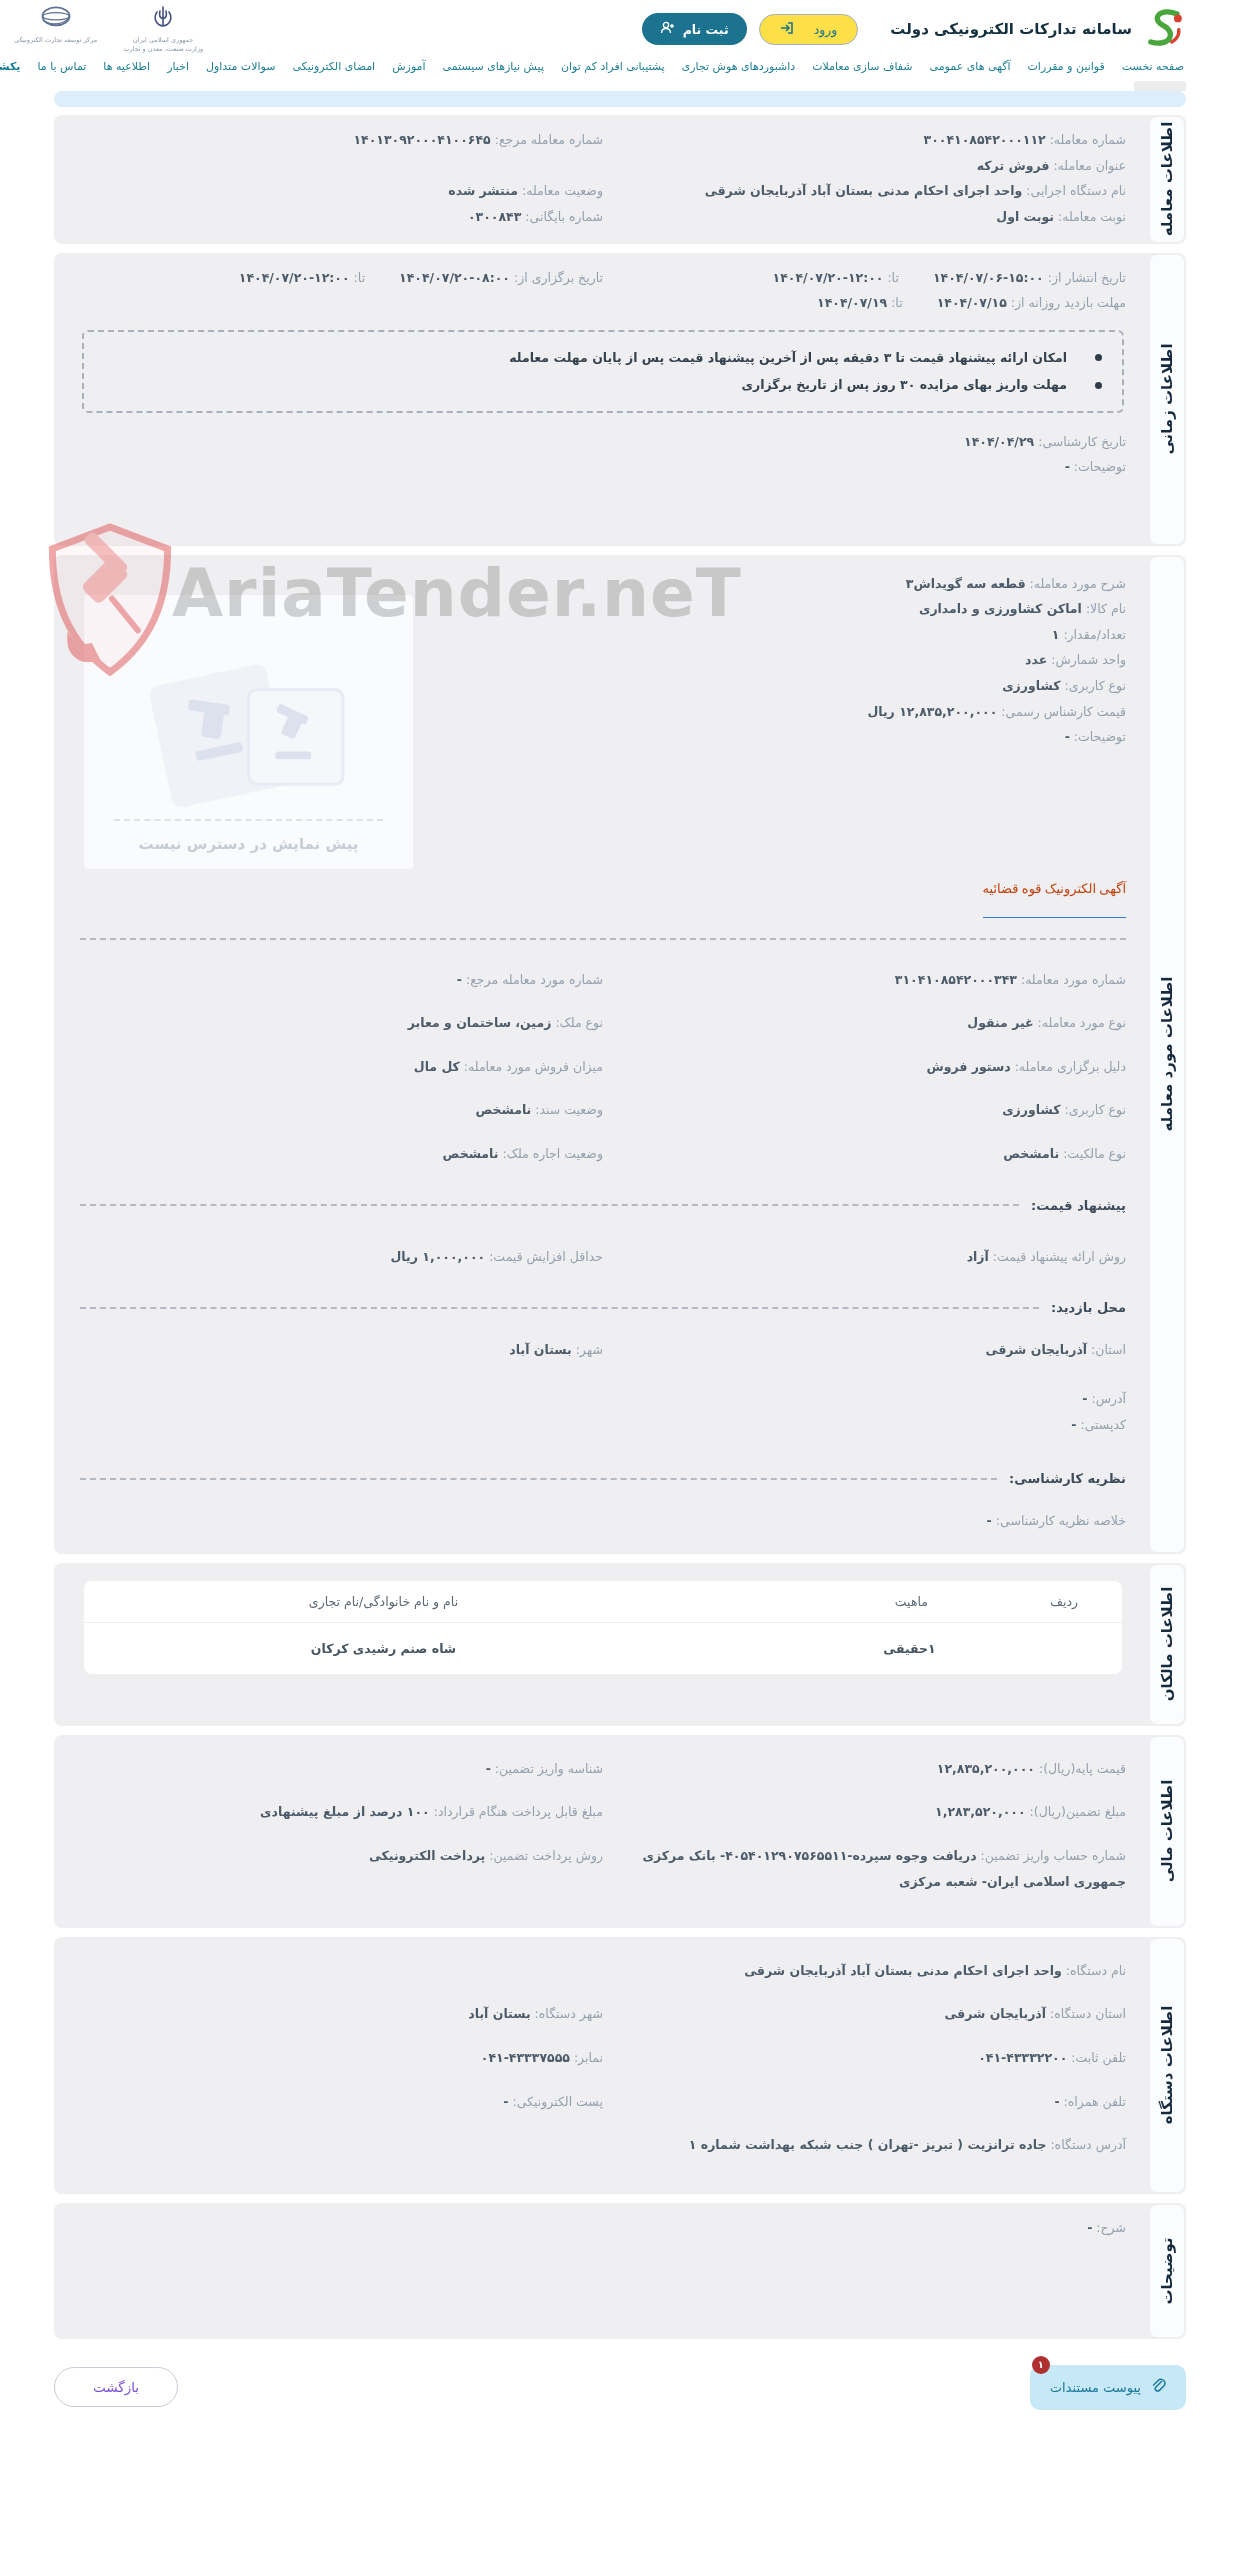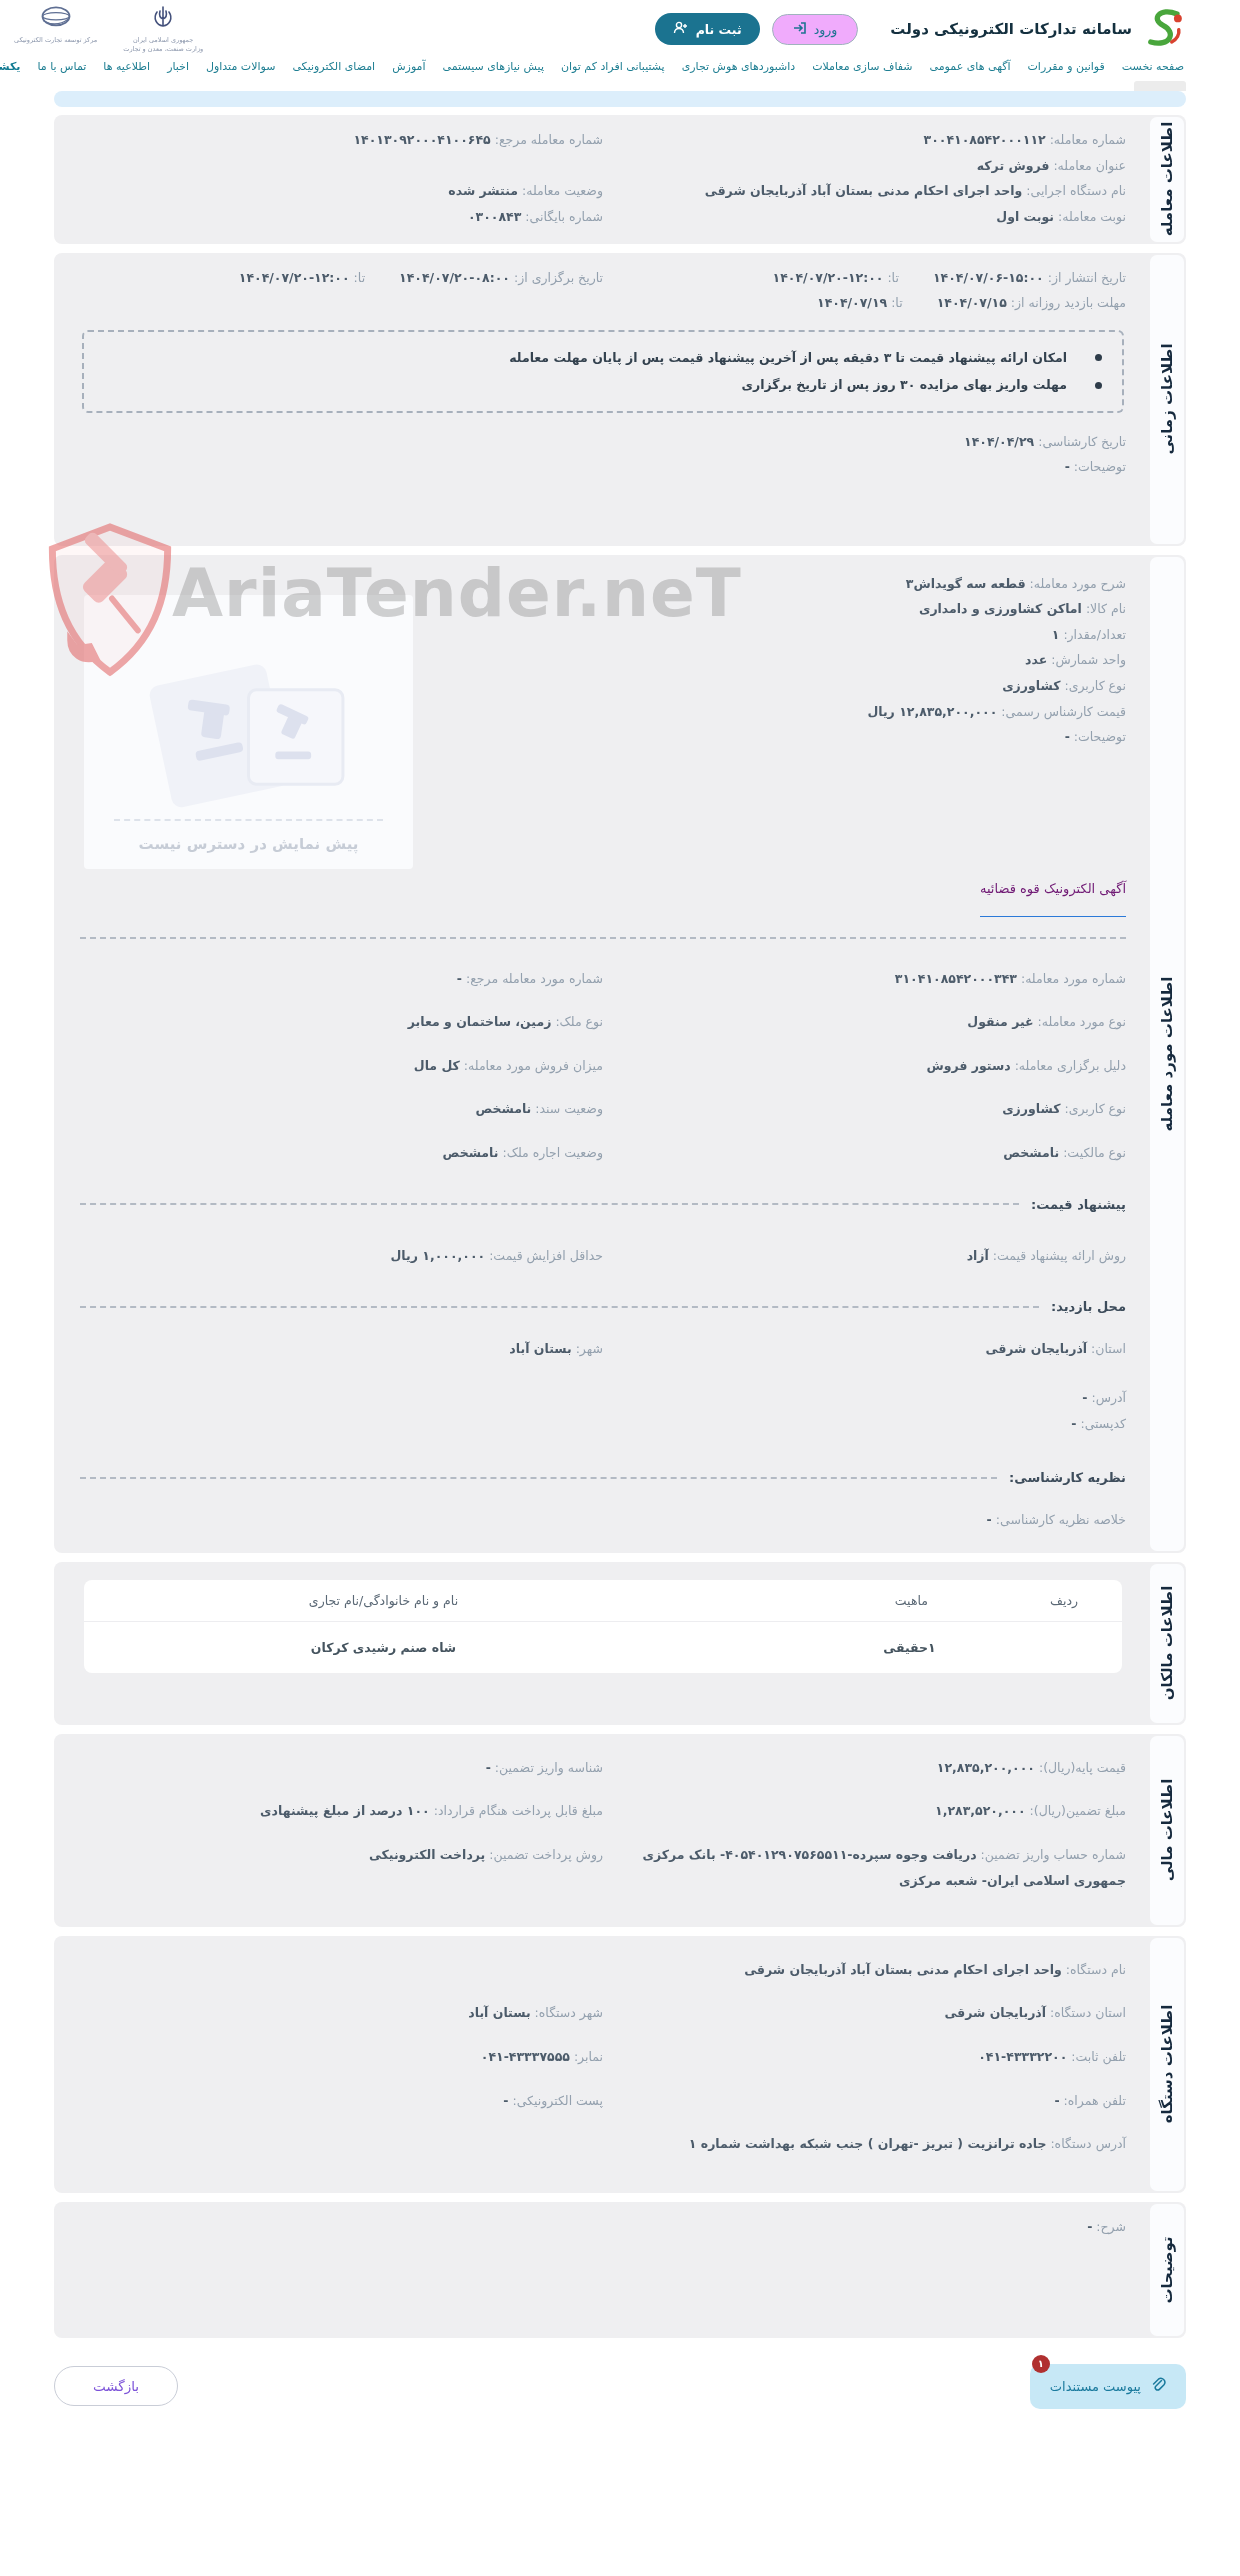--- a/index.html
+++ b/index.html
@@ -7,22 +7,22 @@
   body {
     width:1240px; background:#ffffff;
     font-family:"DejaVu Sans", sans-serif;
     direction:rtl; color:#4d5c6b; font-size:12.5px;
   }
   
   .header { display:flex; align-items:center; height:58px; padding:0 56px 0 14px; gap:14px; }
   .brand { display:flex; align-items:center; gap:10px; }
   .brand-title { font-size:15px; font-weight:bold; color:#14303f; white-space:nowrap; }
   .hbtns { display:flex; align-items:center; gap:12px; margin-right:18px; }
-  .btn-login { display:flex; align-items:center; gap:7px; border:1px solid #9fb3bd; color:#1c7390;
-    border-radius:20px; padding:7px 20px; background:#f0abfc; font-size:12.5px; cursor:pointer;
+  .btn-login { display:flex; align-items:center; gap:20px; border:1px solid #9fb3bd; color:#1c7390;
+    border-radius:20px; padding:7px 20px; background:#fde047; font-size:12.5px; cursor:pointer;
     font-family:inherit; }
   .btn-register { display:flex; align-items:center; gap:8px; background:#1b7390; color:#fff;
     border:none; border-radius:20px; padding:8px 18px; font-size:12.5px; font-weight:bold;
     cursor:pointer; font-family:inherit; }
   .gov { margin-right:auto; display:flex; align-items:flex-start; gap:26px; }
   .gov-item { display:flex; flex-direction:column; align-items:center; gap:2px; }
   .gov-cap { font-size:6.5px; color:#8d98ad; text-align:center; line-height:1.4; }
   
   .nav { display:flex; align-items:center; gap:17px; padding:2px 56px 8px 10px; font-size:11px; }
   .nav a { color:#1e7e92; text-decoration:none; white-space:nowrap; }
@@ -54,22 +54,22 @@
   .divider { border-top:2px dashed #b3bac4; margin:20px 0 18px; }
   
   .subject-top { display:flex; align-items:flex-start;gap:9px; }
   .subject-fields { flex:1; padding-top:4px; }
   .ph { width:329px; height:274px; background:#fafbfd; border-radius:4px; margin:28px 30px 6px 4px;
     display:flex; flex-direction:column; align-items:center; justify-content:flex-end;
     padding-bottom:16px; flex:none; }
   .ph-dash { width:82%; border-top:2px dashed #dde2ea; margin-bottom:14px; }
   .ph-text { color:#c6ccd6; font-size:15px;font-weight:bold; }
   .linkrow { margin:6px 0 2px; }
-  .jlink { color:#701a75; font-size:13px; text-decoration:none; border-bottom:1.5px solid #2b79d8;
-    padding-bottom:20px; display:inline-block; }
+  .jlink { color:#c2410c; font-size:13px; text-decoration:none; border-bottom:1.5px solid #2b79d8;
+    padding-bottom:20px; display:inline-block;font-family:Liberation Serif, serif; }
   .pair-row { padding:9px 0; }
   
   .wm-text { position:absolute; top:6px; left:118px; font-size:66px; font-weight:bold;
     color:rgba(145,145,145,.42); direction:ltr; letter-spacing:1px; pointer-events:none; z-index:6;
     line-height:1; }
   .wm-logo { position:absolute; top:-34px; left:-14px; opacity:.55; pointer-events:none; z-index:6; }
   
   .otable { background:#ffffff; border-radius:8px; margin:6px 4px 10px; overflow:hidden; }
   .otable .thead, .otable .trow { display:grid; grid-template-columns:150px 289px 1fr;
     padding:13px 44px; align-items:center; }

